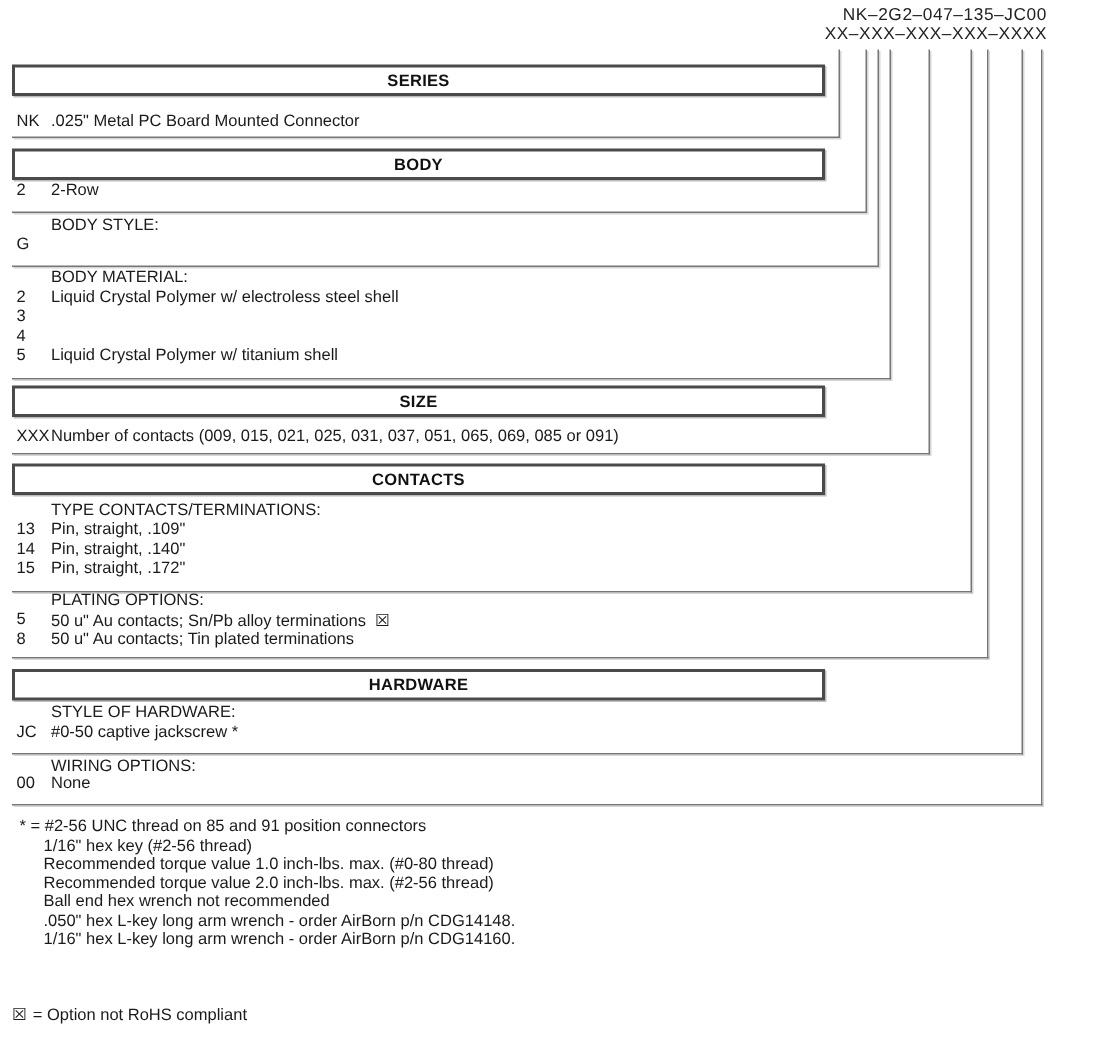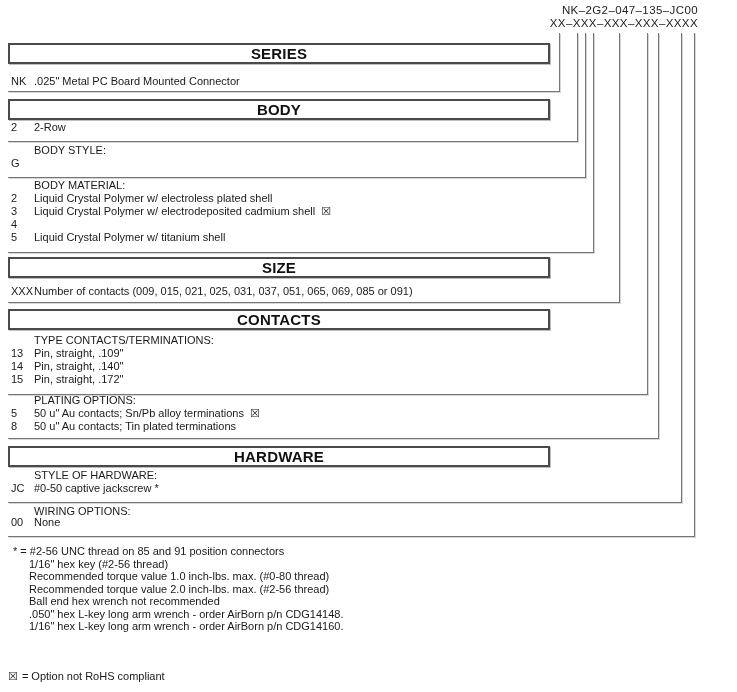--- a/index.html
+++ b/index.html
@@ -12,21 +12,21 @@
   .partnum{position:absolute;top:4px;right:39px;text-align:right;
     font-size:11.5px;line-height:13px;letter-spacing:.4px;white-space:nowrap;color:#222;}
   
   .conn{position:absolute;left:8px;top:33px;
     border-right:1px solid #767676;border-bottom:1px solid #767676;
     box-shadow:1px 1px 0 #d6d6d6;}
   
   .secbox{position:absolute;left:8px;width:542px;height:21px;box-sizing:border-box;
     border:2px solid #4a4a4a;box-shadow:1px 1px 0 #bdbdbd;background:#fff;
     display:flex;align-items:center;justify-content:center;}
-  .secbox span{font-weight:bold;font-size:15px;letter-spacing:.2px;color:#111;}
+  .secbox span{font-weight:bold;font-size:11px;letter-spacing:.2px;color:#111;}
   
   .row{position:absolute;left:0;width:737px;height:13px;font-size:11px;line-height:13px;white-space:nowrap;}
   .code{position:absolute;left:11px;}
   .desc{position:absolute;left:34px;}
   .glabel{position:absolute;left:34px;width:700px;height:13px;font-size:11px;line-height:13px;white-space:nowrap;}
   .rohs{display:inline-block;margin-left:6px;font-size:11px;
     font-family:"DejaVu Sans",sans-serif;position:relative;top:0;}
   
   .footnotes{position:absolute;left:13px;top:545px;font-size:11px;line-height:12.5px;white-space:nowrap;}
   .footnotes .ind{margin-left:16px;}
@@ -66,25 +66,24 @@
   <span class="code">2</span>
   <span class="desc">2-Row</span>
 </div>
 <div class="glabel" style="top:144px;">BODY STYLE:</div>
 <div class="row" style="top:157px;">
   <span class="code">G</span>
 </div>
 <div class="glabel" style="top:179px;">BODY MATERIAL:</div>
 <div class="row" style="top:192px;">
   <span class="code">2</span>
-  <span class="desc">Liquid Crystal Polymer w/ electroless plated shell</span>
+  <span class="desc">Liquid Crystal Polymer w/ electroless steel shell</span>
 </div>
 <div class="row" style="top:205px;">
   <span class="code">3</span>
-  <span class="desc"><span>Liquid Crystal Polymer w/ electrodeposited cadmium shell</span><span class="rohs">☒</span></span>
 </div>
 <div class="row" style="top:218px;">
   <span class="code">4</span>
 </div>
 <div class="row" style="top:231px;">
   <span class="code">5</span>
   <span class="desc">Liquid Crystal Polymer w/ titanium shell</span>
 </div>
 
 <div class="secbox" style="top:257px;">

